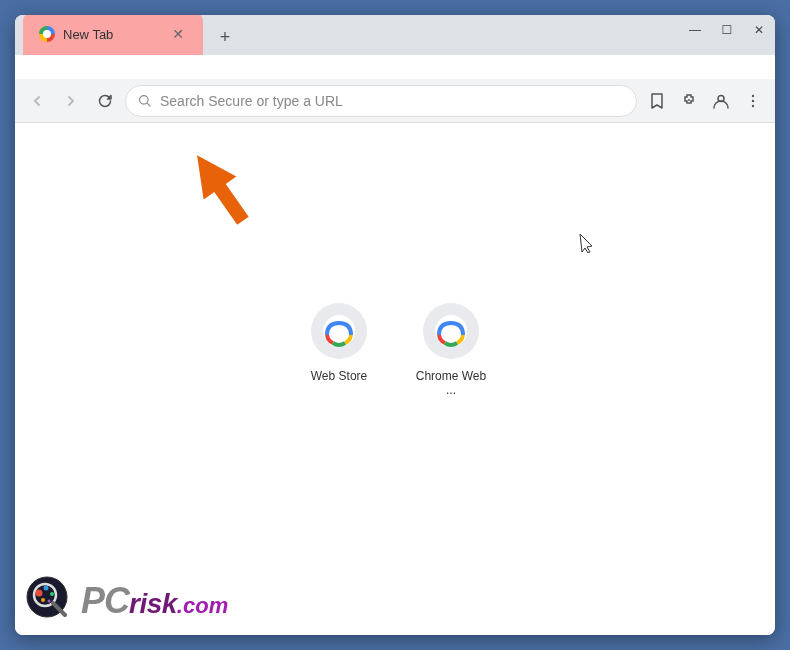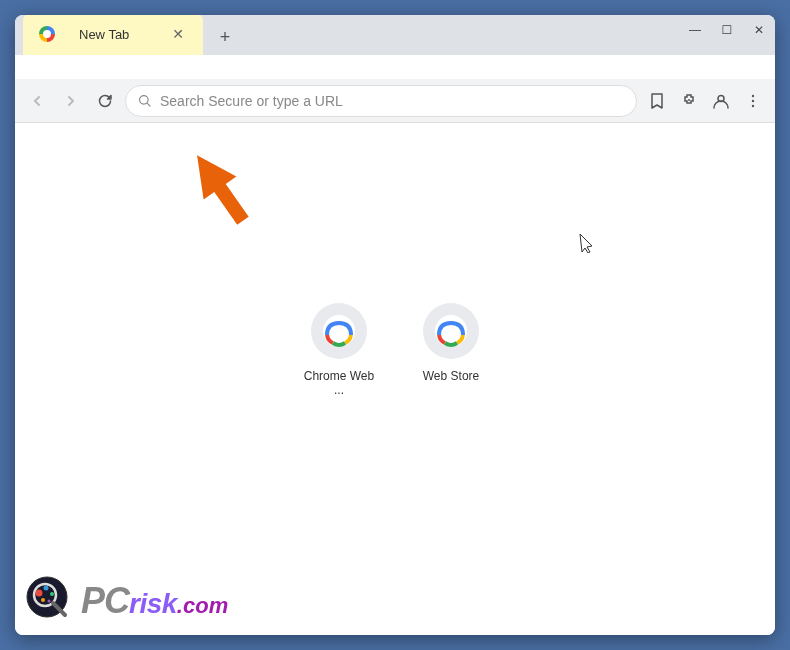--- a/index.html
+++ b/index.html
@@ -40,26 +40,26 @@
       align-items: center;
     }
     .window-control {
       font-size: 12px;
       color: #444;
       cursor: pointer;
       width: 16px;
       text-align: center;
     }
     .tab {
-      background: #fef9c3;
+      background: #fca5a5;
       border-radius: 8px 8px 0 0;
       padding: 12px 16px;
       display: flex;
       align-items: center;
-      gap: 24px;
+      gap: 8px;
       font-size: 13px;
       color: #333;
       min-width: 180px;
       max-width: 220px;
       position: relative;
       bottom: 0;
     }
     .tab-favicon {
       width: 16px;
       height: 16px;
@@ -312,66 +312,66 @@
       </svg>
     </div>
 
     <div class="cursor">
       <svg width="16" height="20" viewBox="0 0 16 20">
         <path d="M1 1l12 12-5 1 3 5-2 1-3-5-3 4z" fill="white" stroke="#333" stroke-width="1"></path>
       </svg>
     </div>
 
     <div class="shortcuts-area">
-      <div class="shortcut-item">
-        <div class="shortcut-icon-circle">
-
-          <svg width="36" height="36" viewBox="0 0 36 36">
-            <circle cx="18" cy="18" r="16" fill="white"></circle>
-
-            <path d="M6 22 Q6 10 18 10 Q30 10 30 22" stroke="#4285f4" stroke-width="4" fill="none"></path>
-            <path d="M6 22 Q7 28 12 30" stroke="#ea4335" stroke-width="4" fill="none"></path>
-            <path d="M24 30 Q29 28 30 22" stroke="#fbbc05" stroke-width="4" fill="none"></path>
-            <path d="M12 30 Q15 32 18 32 Q21 32 24 30" stroke="#34a853" stroke-width="4" fill="none"></path>
-
-            <path d="M10 22 Q10 14 18 14 Q26 14 26 22" stroke="white" stroke-width="2.5" fill="none"></path>
-          </svg>
-        </div>
-        <span class="shortcut-label">Chrome Web ...</span>
-      </div>
       <div class="shortcut-item">
         <div class="shortcut-icon-circle">
 
           <svg width="36" height="36" viewBox="0 0 36 36">
             <circle cx="18" cy="18" r="16" fill="white"></circle>
             <path d="M6 22 Q6 10 18 10 Q30 10 30 22" stroke="#4285f4" stroke-width="4" fill="none"></path>
             <path d="M6 22 Q7 28 12 30" stroke="#ea4335" stroke-width="4" fill="none"></path>
             <path d="M24 30 Q29 28 30 22" stroke="#fbbc05" stroke-width="4" fill="none"></path>
             <path d="M12 30 Q15 32 18 32 Q21 32 24 30" stroke="#34a853" stroke-width="4" fill="none"></path>
             <path d="M10 22 Q10 14 18 14 Q26 14 26 22" stroke="white" stroke-width="2.5" fill="none"></path>
           </svg>
         </div>
         <span class="shortcut-label">Web Store</span>
       </div>
+      <div class="shortcut-item">
+        <div class="shortcut-icon-circle">
+
+          <svg width="36" height="36" viewBox="0 0 36 36">
+            <circle cx="18" cy="18" r="16" fill="white"></circle>
+
+            <path d="M6 22 Q6 10 18 10 Q30 10 30 22" stroke="#4285f4" stroke-width="4" fill="none"></path>
+            <path d="M6 22 Q7 28 12 30" stroke="#ea4335" stroke-width="4" fill="none"></path>
+            <path d="M24 30 Q29 28 30 22" stroke="#fbbc05" stroke-width="4" fill="none"></path>
+            <path d="M12 30 Q15 32 18 32 Q21 32 24 30" stroke="#34a853" stroke-width="4" fill="none"></path>
+
+            <path d="M10 22 Q10 14 18 14 Q26 14 26 22" stroke="white" stroke-width="2.5" fill="none"></path>
+          </svg>
+        </div>
+        <span class="shortcut-label">Chrome Web ...</span>
+      </div>
     </div>
 
     <div class="watermark">
 
       <svg width="52" height="52" viewBox="0 0 52 52">
         <circle cx="22" cy="22" r="20" fill="#1a1a2e" stroke="#333" stroke-width="1"></circle>
         <circle cx="20" cy="20" r="11" fill="transparent" stroke="#ddd" stroke-width="2.5"></circle>
         <line x1="28" y1="28" x2="40" y2="40" stroke="#666" stroke-width="4" stroke-linecap="round"></line>
 
         <circle cx="14" cy="18" r="3.5" fill="#e74c3c"></circle>
         <circle cx="21" cy="13" r="2.5" fill="#3498db"></circle>
         <circle cx="27" cy="19" r="2" fill="#2ecc71"></circle>
         <circle cx="18" cy="25" r="2" fill="#f39c12"></circle>
         <circle cx="24" cy="26" r="1.5" fill="#9b59b6"></circle>
       </svg>
       <div style="display:flex; align-items:baseline;">
         <span style="font-size:36px; font-weight:900; font-style:italic; color:#888; letter-spacing:-1px;">PC</span>
-        <span style="font-size:28px; font-weight:700; font-style:italic; color:#8b5cf6; letter-spacing:-0.5px;text-align:center;">risk</span>
+        <span style="font-size:28px; font-weight:700; font-style:italic; color:#701a75; letter-spacing:-0.5px;text-align:center;">risk</span>
         <span style="font-size:22px; font-weight:600; font-style:italic; color:#a21caf;">.com</span>
       </div>
     </div>
 
   </div>
 </div>
 
 </body></html>

